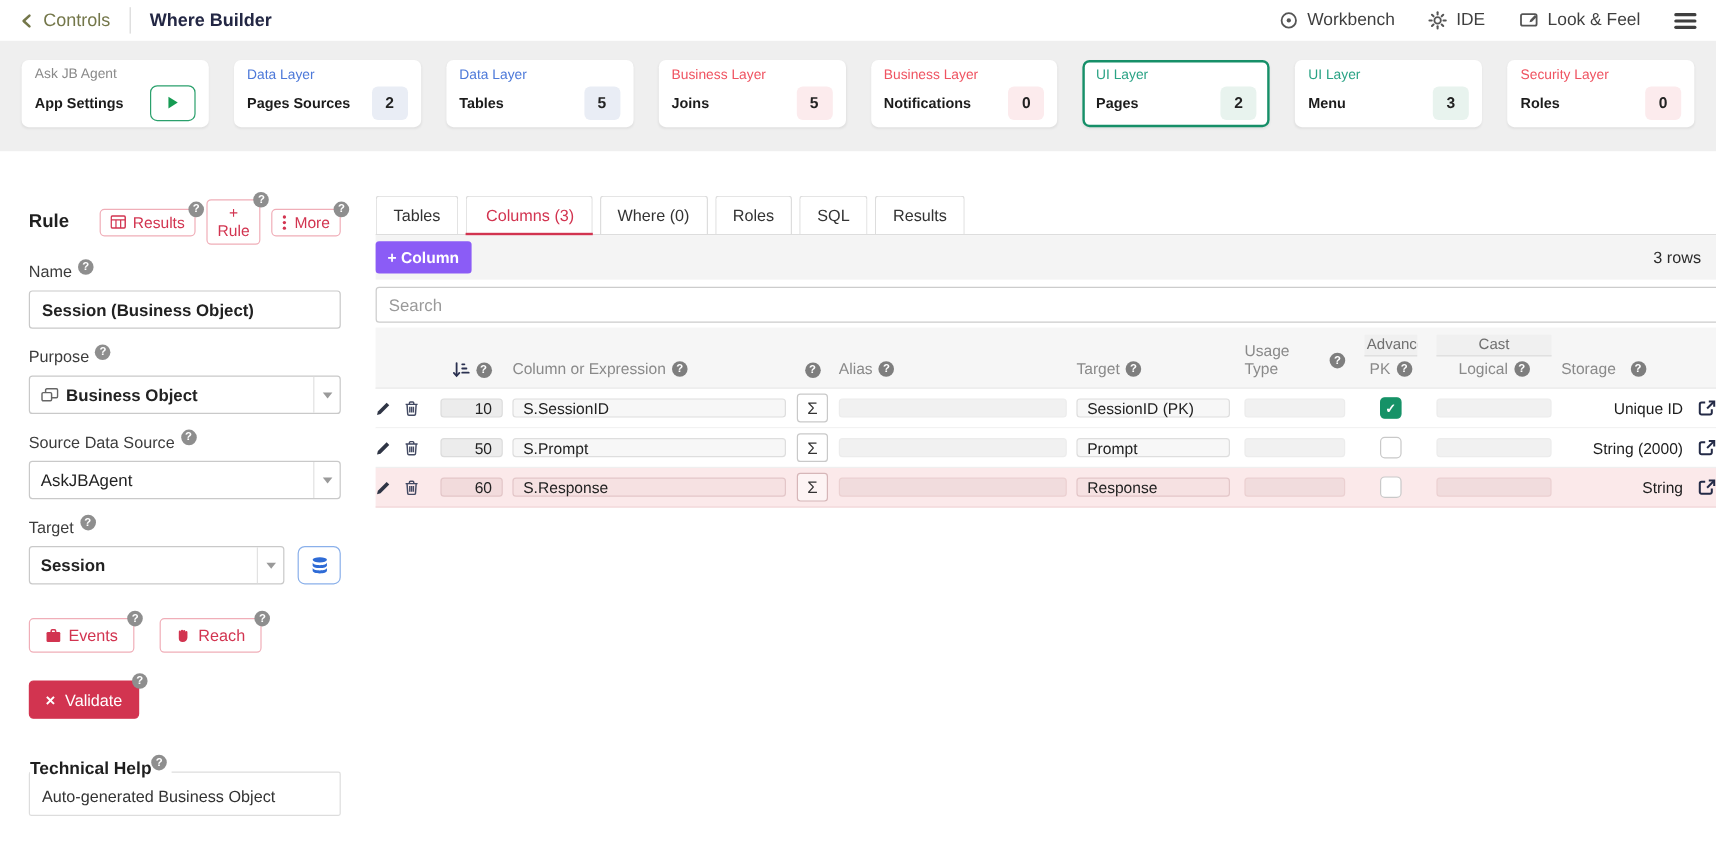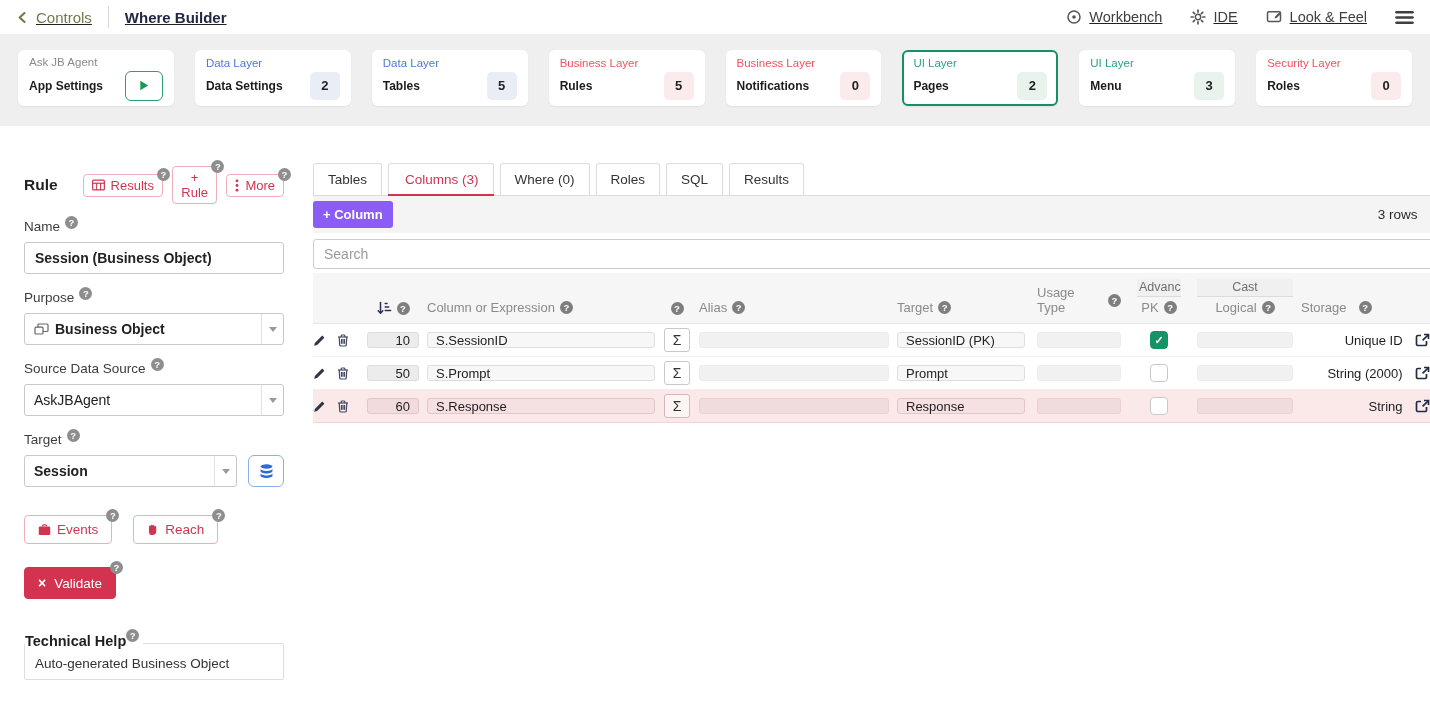--- a/index.html
+++ b/index.html
@@ -1,20 +1,20 @@
 <!DOCTYPE html>
 <html><head>
 <meta charset="utf-8">
 <style>
   * { margin:0; padding:0; box-sizing:border-box; }
   html,body { width:1430px; height:707px; overflow:hidden; background:#fff;
     font-family:"Liberation Sans", sans-serif; color:#222; }
 
   
-  .topbar { height:34px; display:flex; align-items:center; padding:0 16px; background:#fff;text-decoration:underline; }
+  .topbar { height:34px; display:flex; align-items:center; padding:0 16px; background:#fff; }
   .back { display:flex; align-items:center; gap:7px; color:#74774a; font-size:15px; cursor:pointer; }
   .v-div { width:1px; height:22px; background:#d7d7d7; margin:0 16px; }
   .apptitle { font-weight:bold; font-size:15px; color:#232744; }
   .topbar-right { margin-left:auto; display:flex; align-items:center; gap:28px; }
   .tb-action { display:flex; align-items:center; gap:7px; color:#3f3f3f; font-size:14.5px; cursor:pointer; }
   .tb-action svg { color:#555; }
 
   
   .strip { background:#efefef; padding:16px 18px 20px; }
   .cards { display:flex; gap:21px; }
@@ -200,35 +200,35 @@
         <div class="playbtn">
           <svg width="13" height="13" viewBox="0 0 14 14">
               <path d="M3.6 1.8 L12 7 L3.6 12.2 Z" fill="#169b53"></path>
             </svg>
         </div>
       </div>
     </div>
     <div class="card">
       <div class="layer blue">Data Layer</div>
       <div class="card-row">
-        <div class="card-name">Data Settings</div>
+        <div class="card-name">Pages Sources</div>
         <div class="badge blue">2</div>
       </div>
     </div>
     <div class="card">
       <div class="layer blue">Data Layer</div>
       <div class="card-row">
         <div class="card-name">Tables</div>
         <div class="badge blue">5</div>
       </div>
     </div>
     <div class="card">
       <div class="layer red">Business Layer</div>
       <div class="card-row">
-        <div class="card-name">Rules</div>
+        <div class="card-name">Joins</div>
         <div class="badge red">5</div>
       </div>
     </div>
     <div class="card">
       <div class="layer red">Business Layer</div>
       <div class="card-row">
         <div class="card-name">Notifications</div>
         <div class="badge red">0</div>
       </div>
     </div>

